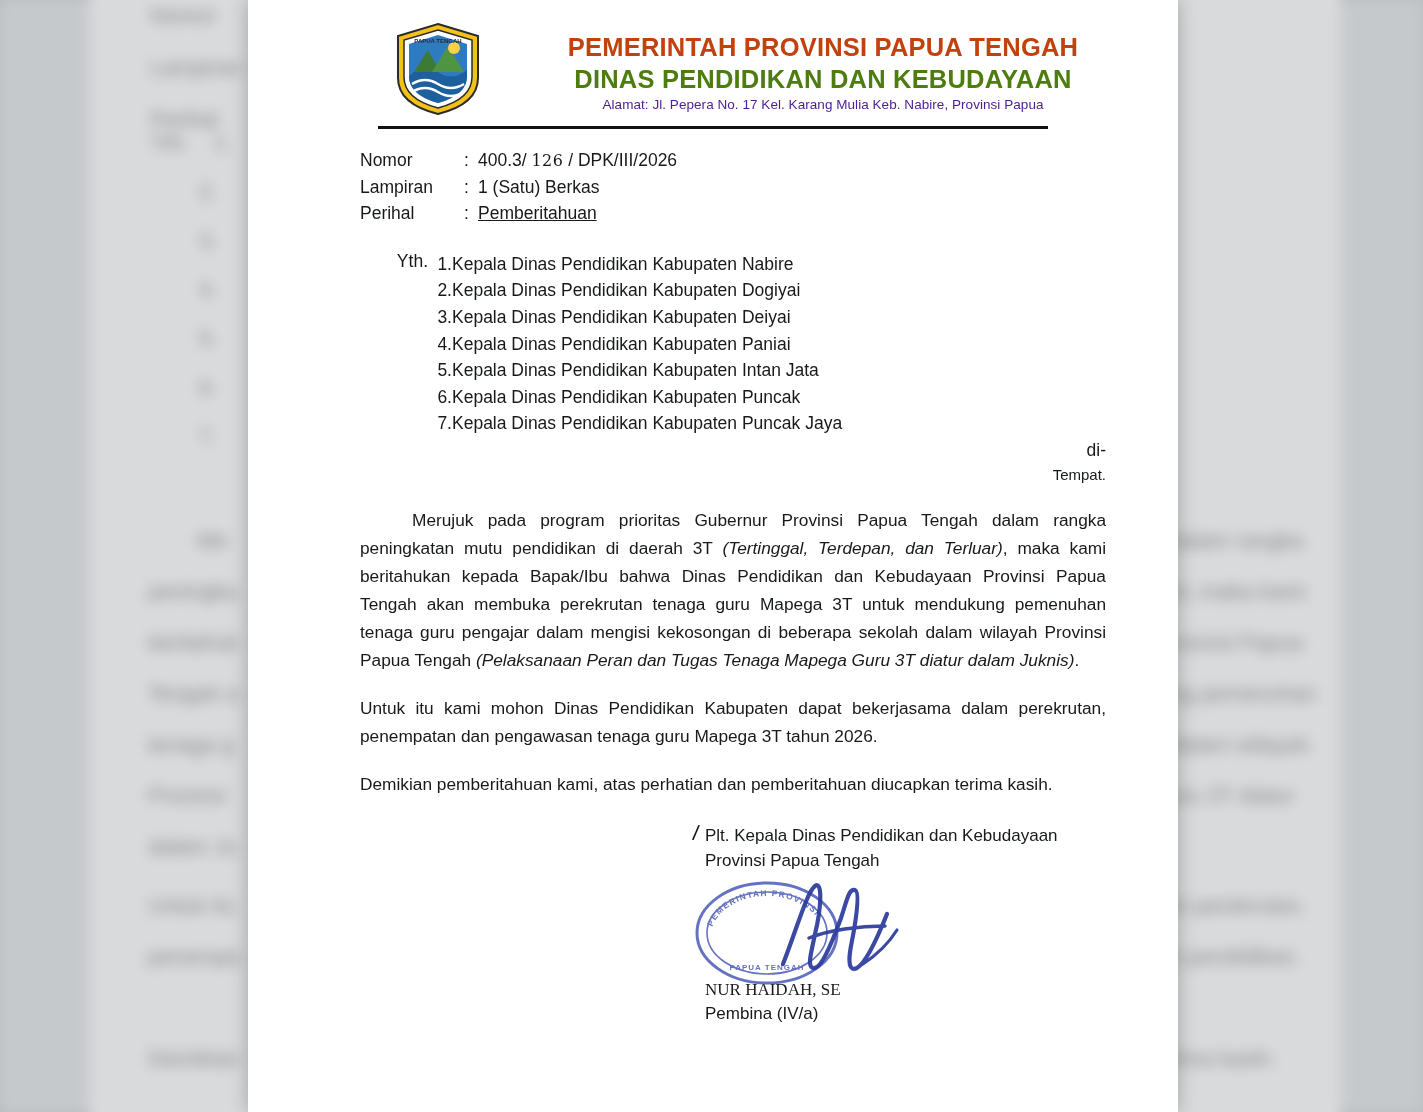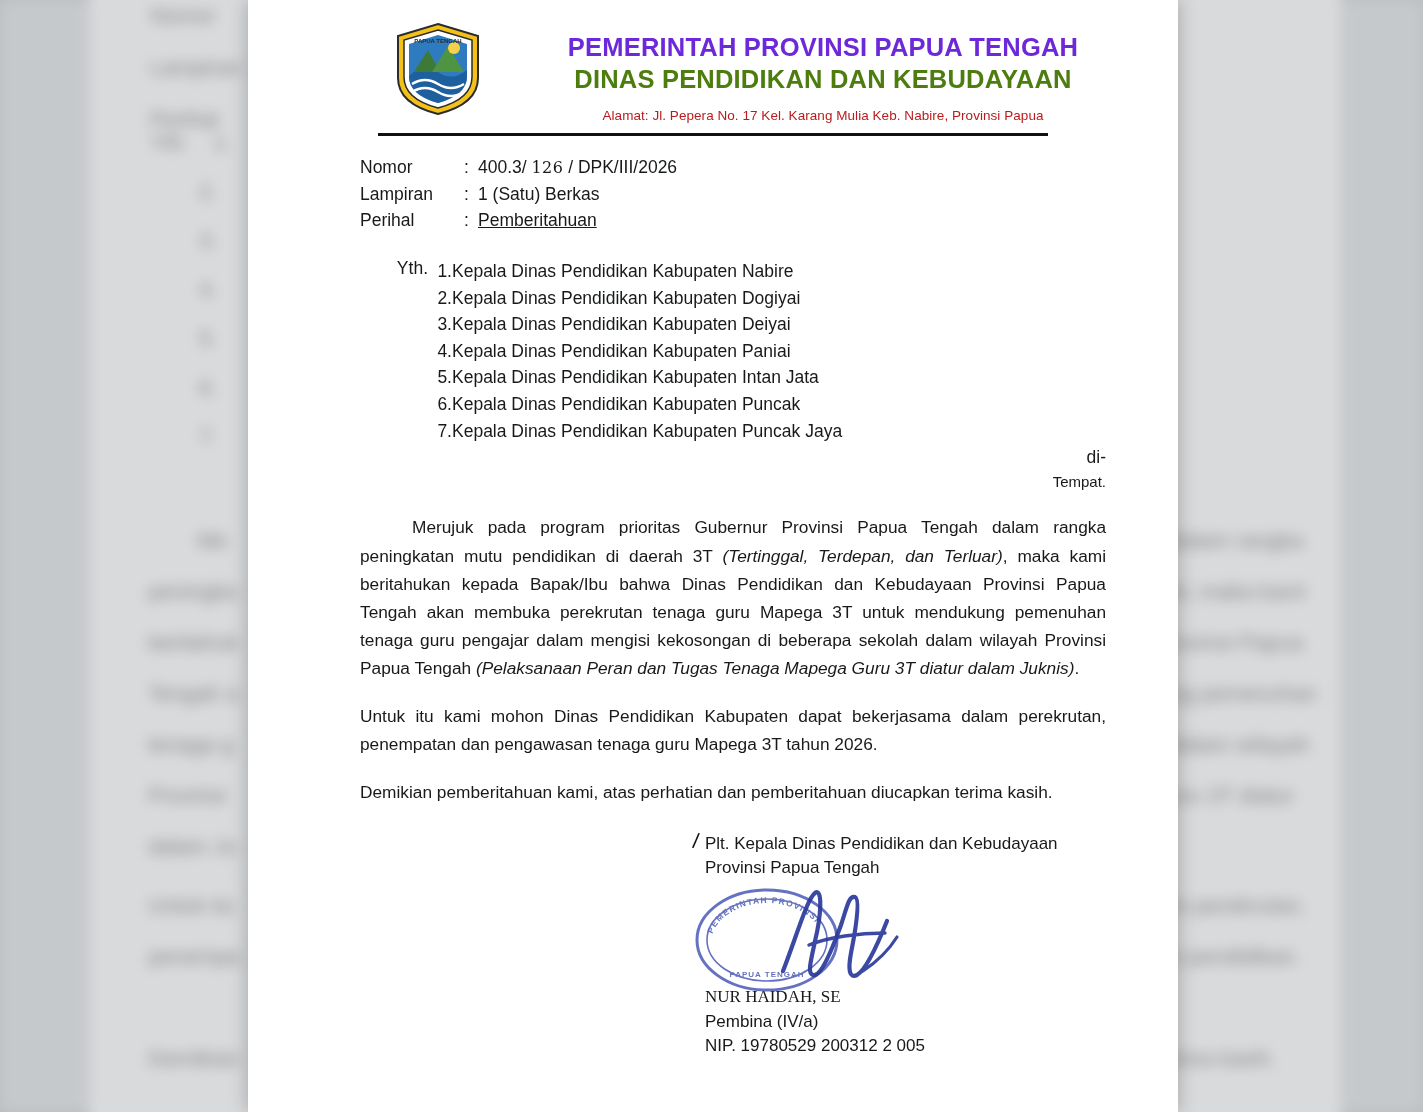--- a/index.html
+++ b/index.html
@@ -63,35 +63,35 @@
   .head-text {
     flex: 1;
     text-align: center;
     padding-left: 6px;
     padding-top: 16px;
   }
   .head-text .l1 {
     font-size: 25.5px;
     font-weight: bold;
     letter-spacing: .2px;
-    color: #6d28d9;
+    color: #c2410c;
     line-height: 1.18;
   }
   .head-text .l2 {
     font-size: 25.5px;
     font-weight: bold;
     letter-spacing: .2px;
     color: #4d7c0f;
     line-height: 1.18;
     margin-top: 2px;
   }
   .head-text .l3 {
     font-size: 13.5px;
-    color: #b91c1c;
-    margin-top: 14px;
+    color: #4c1d95;
+    margin-top: 3px;
     letter-spacing: .05px;
   }
   .rule {
     margin: 10px 130px 0 130px;
     border-top: 3.5px solid #111;
   }
 
   
   .doc-body {
     padding: 0 72px 0 112px;
@@ -348,17 +348,16 @@
         </svg>
         <svg class="signature" viewBox="0 0 190 120">
           <path d="M20 96 C34 60 44 24 52 18 C60 12 58 42 52 66 C48 86 44 98 50 100 C58 102 70 72 78 50 C84 32 86 20 92 22 C98 24 92 58 88 78 C85 94 86 104 94 100 C104 94 116 66 124 46" fill="none" stroke="#2b3a9c" stroke-width="4.2" stroke-linecap="round"></path>
           <path d="M46 70 C66 62 96 58 122 58" fill="none" stroke="#2b3a9c" stroke-width="3.4" stroke-linecap="round"></path>
           <path d="M100 96 C112 88 124 78 134 62" fill="none" stroke="#2b3a9c" stroke-width="3.2" stroke-linecap="round"></path>
         </svg>
       </div>
 
       <div class="sign-name">NUR HAIDAH, SE</div>
       <div class="sign-rank">Pembina (IV/a)</div>
-      <div class="sign-nip">NIP. 19780529 200312 2 005</div>
     </div>
 
   </div>
 </div>
 
 </body></html>

